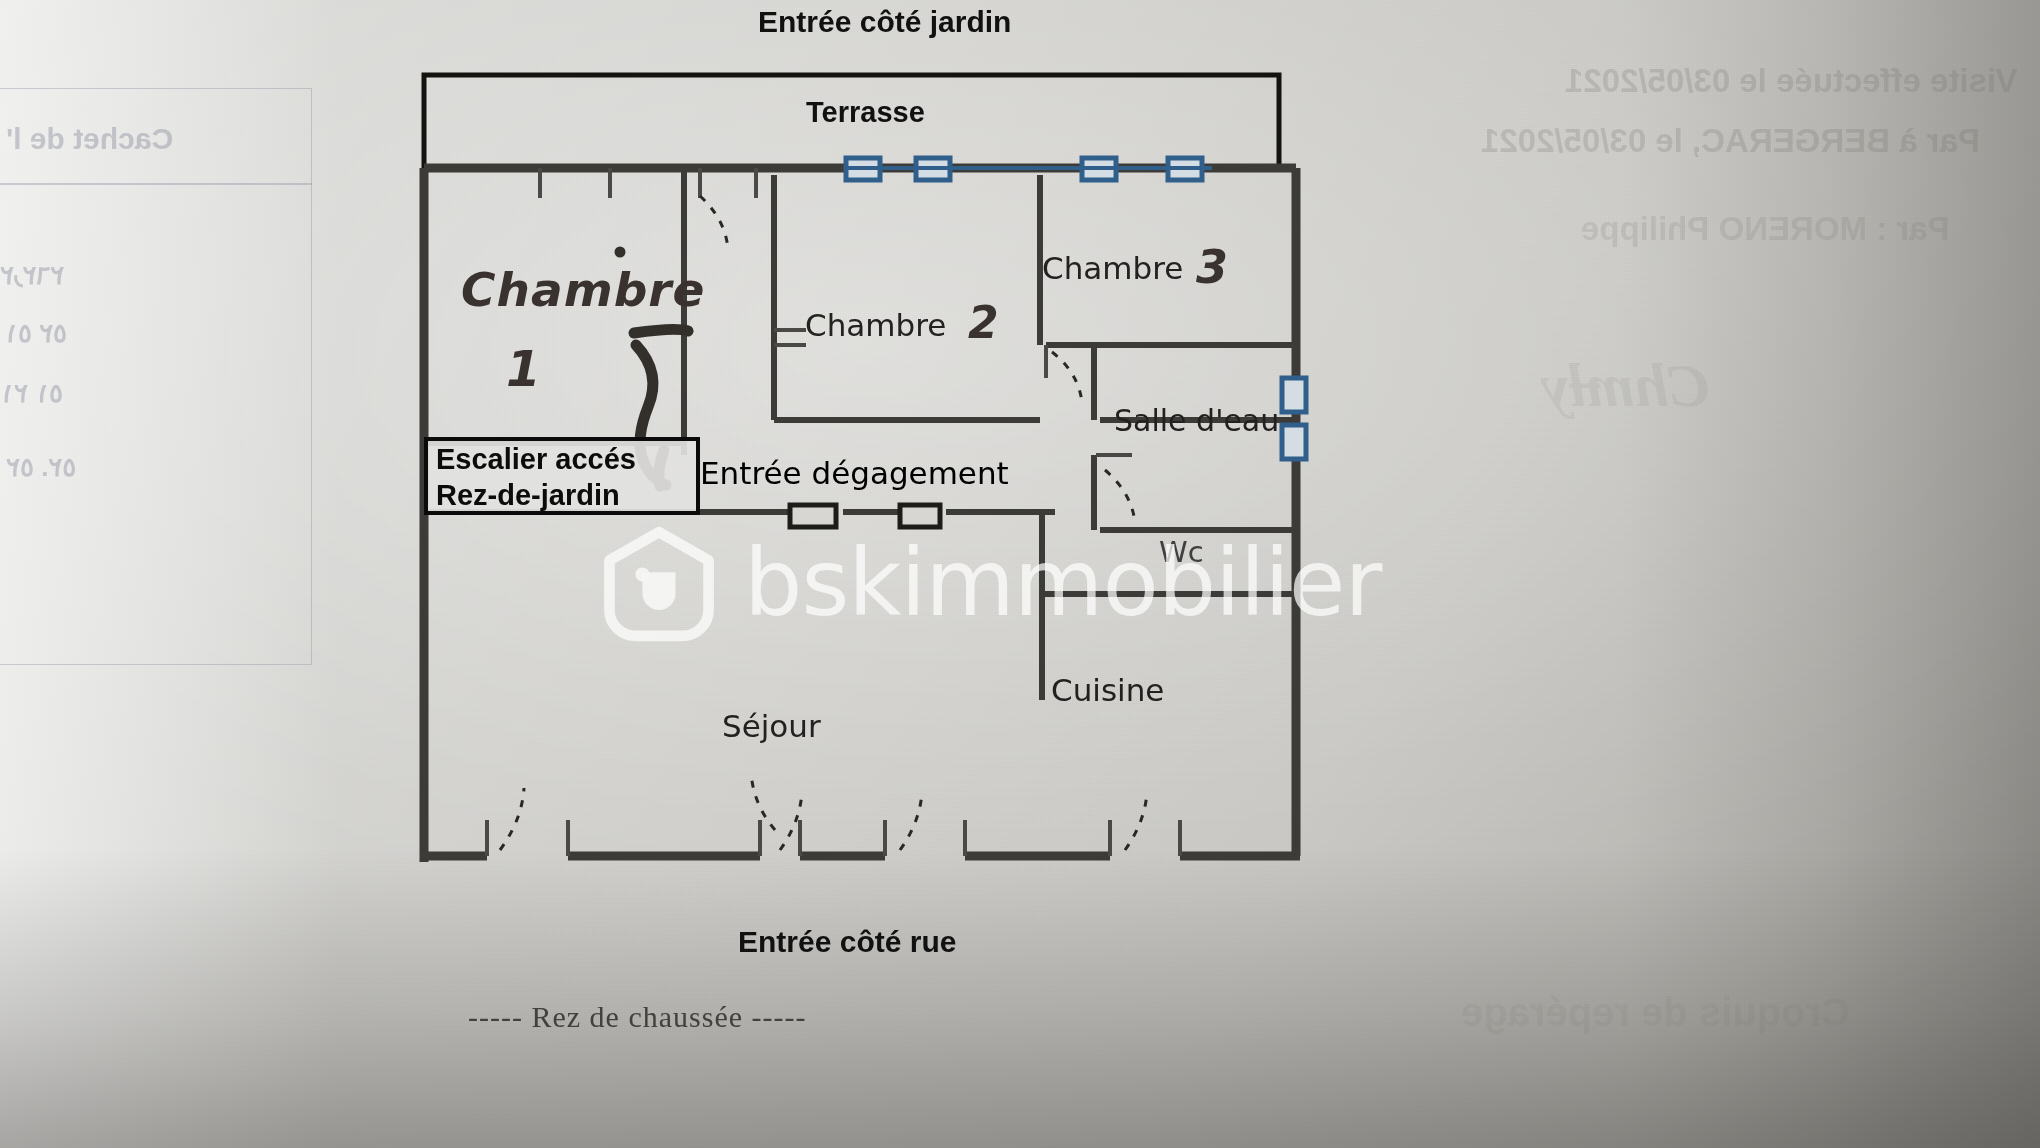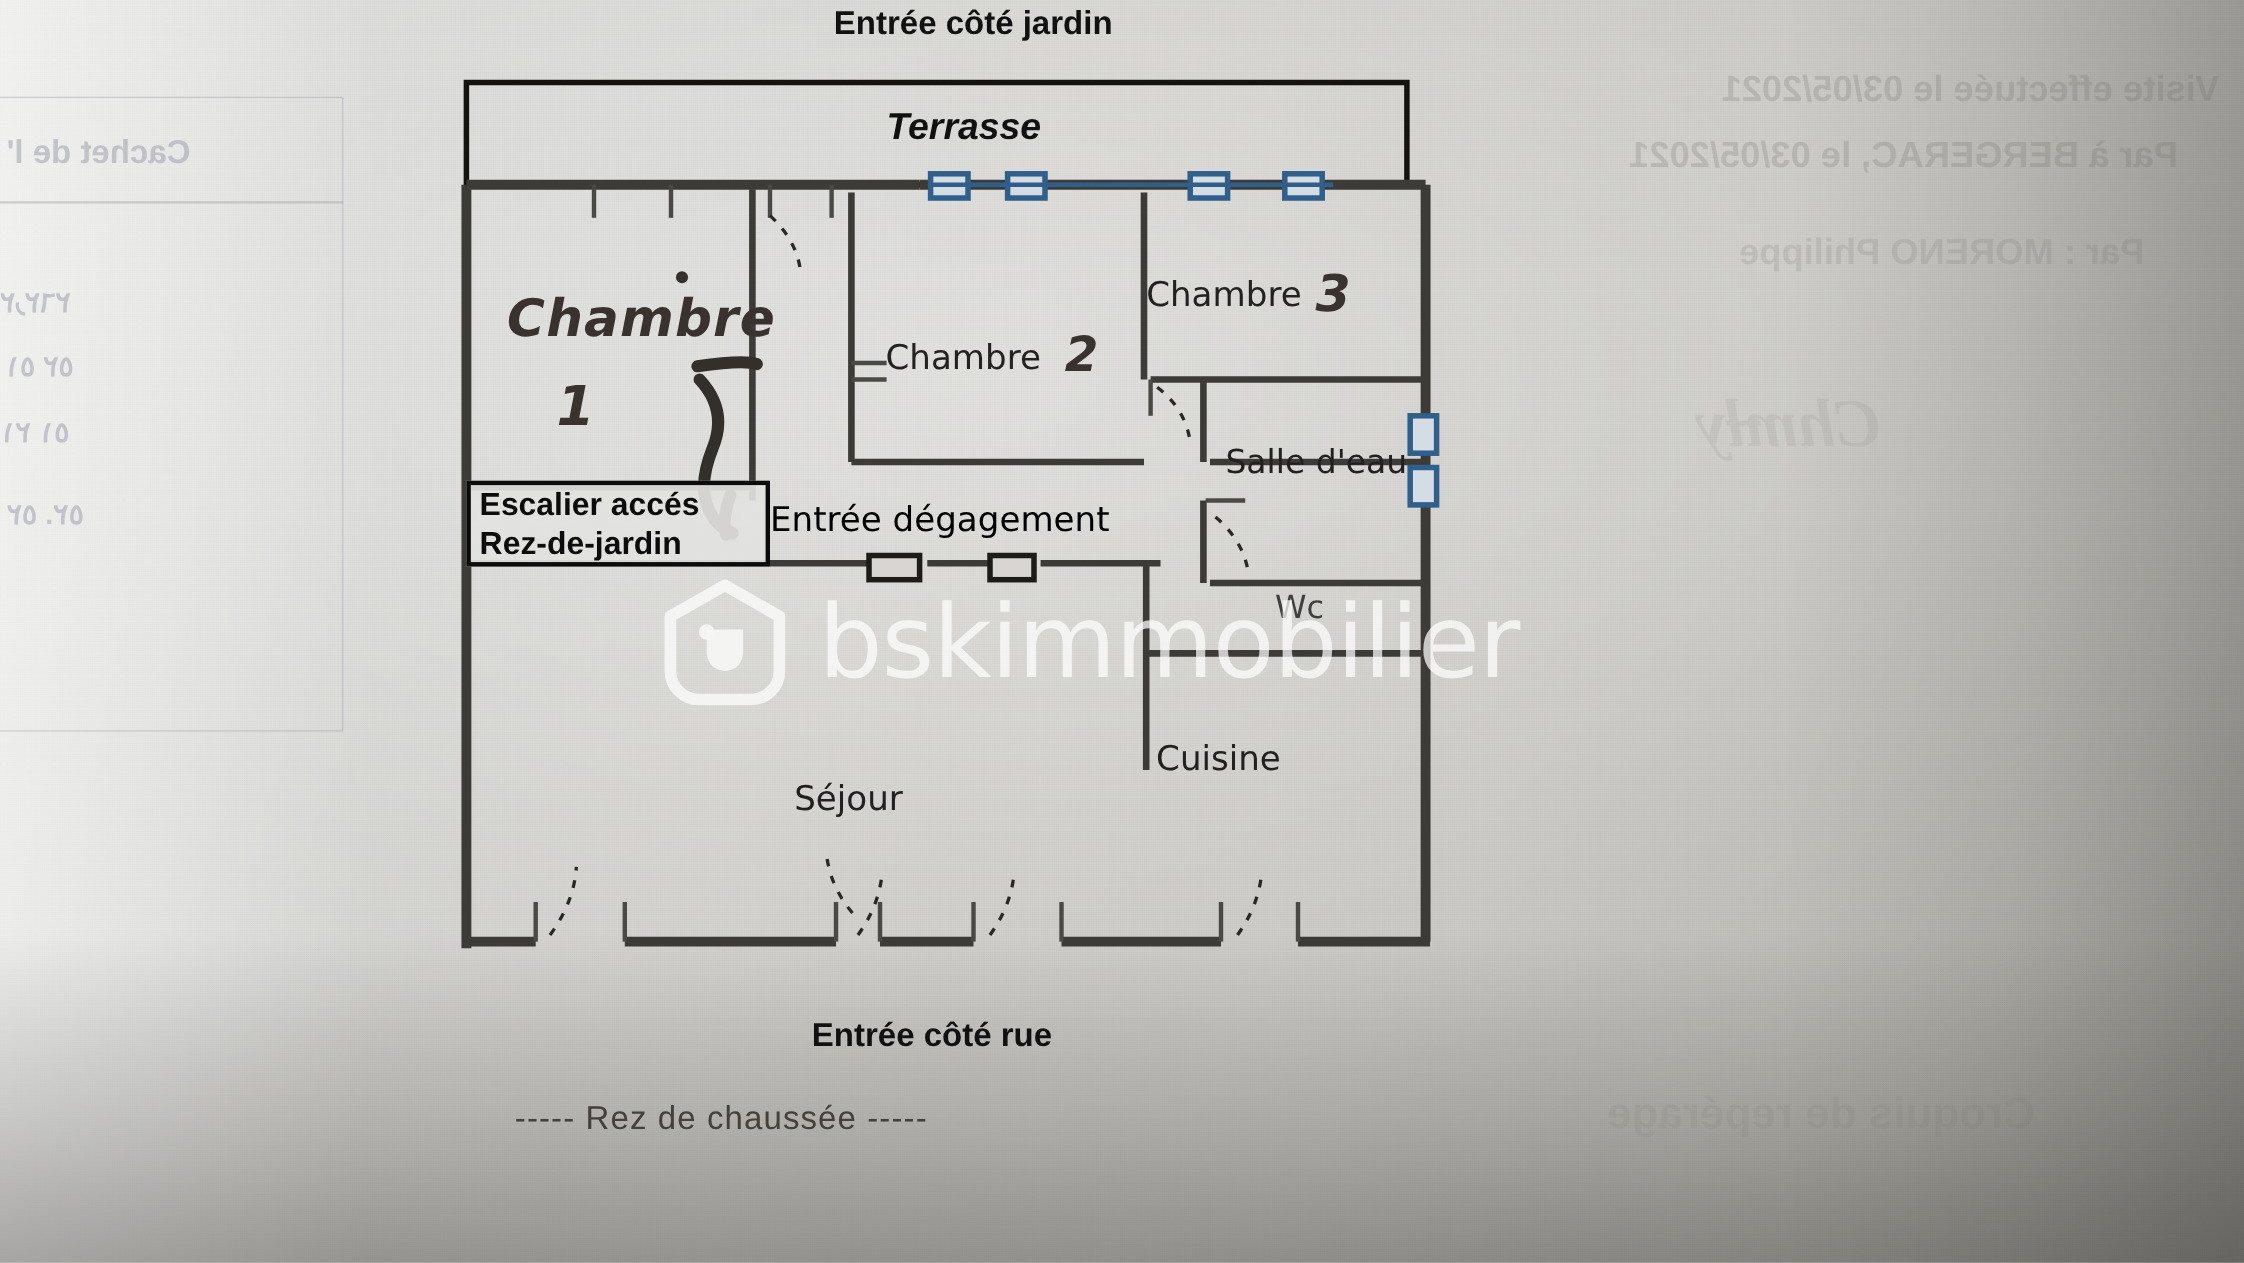--- a/index.html
+++ b/index.html
@@ -101,21 +101,21 @@
   }
   #wm-text{
     font-family:"DejaVu Sans", sans-serif;
     font-size:92px;color:rgba(255,255,255,.92);
     letter-spacing:-1px;line-height:1;
   }
   #wm-logo{width:118px;height:118px;}
 
   .caption{
     position:absolute;white-space:nowrap;
-    font-family:Liberation Sans, sans-serif;
+    font-family:Liberation Serif, serif;
     color:#44403b;
   }
 </style>
 </head>
 <body>
 
 <div id="paper"></div>
 <div id="grain"></div>
 <div id="vig-left"></div>
 <div id="vig-right"></div>
@@ -237,21 +237,21 @@
 
     <path class="dash" d="M1105 470 q26 22 30 52"></path>
     <path class="thin" d="M1096 455 L1132 455"></path>
 
     <path class="ink" d="M634 333 q42 -6 54 -2"></path>
     <path class="ink" d="M636 345 q26 28 12 62 q-12 30 -6 50 q6 20 24 28"></path>
     <path class="ink" d="M664 450 q-8 22 -4 36"></path>
     <path class="ink" d="M620 252 q0 0 0 0"></path>
   </svg>
 
-  <div class="ptext hdr" style="left:806px;top:96px;font-size:34px;font-style:italic;">Terrasse</div>
+  <div class="ptext hdr" style="left:806px;top:96px;font-size:29px;">Terrasse</div>
 
   <div class="ptext hand" style="left:461px;top:262px;font-size:47px;font-style:italic;letter-spacing:1px;">Chambre</div>
   <div class="ptext hand" style="left:506px;top:340px;font-size:50px;font-style:italic;">1</div>
 
   <div class="ptext printed" style="left:805px;top:307px;font-size:31px;color:#242220;">Chambre</div>
   <div class="ptext hand" style="left:968px;top:297px;font-size:44px;font-style:italic;">2</div>
 
   <div class="ptext printed" style="left:1042px;top:250px;font-size:31px;color:#242220;">Chambre</div>
   <div class="ptext hand" style="left:1196px;top:240px;font-size:46px;font-style:italic;">3</div>
 

